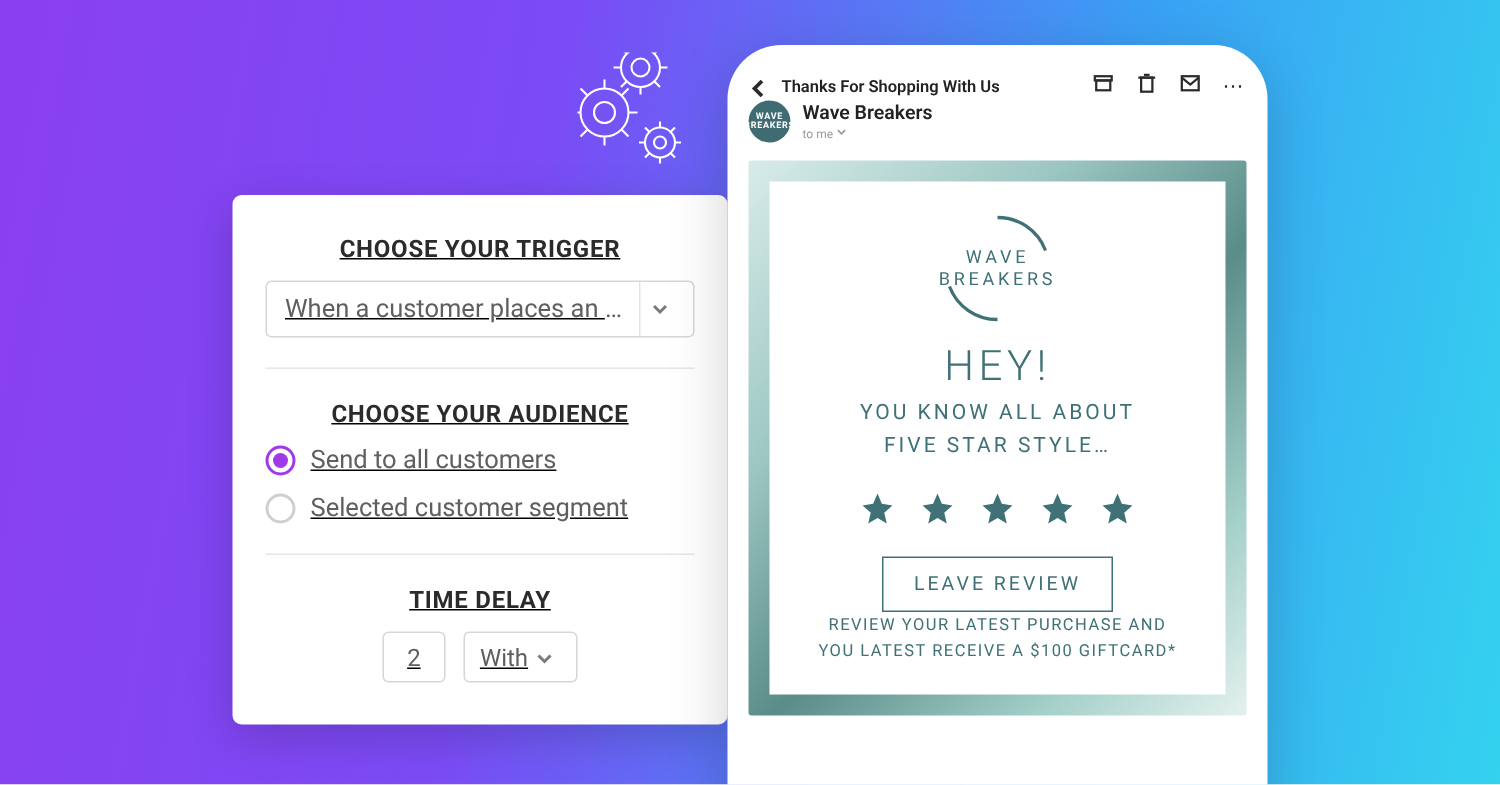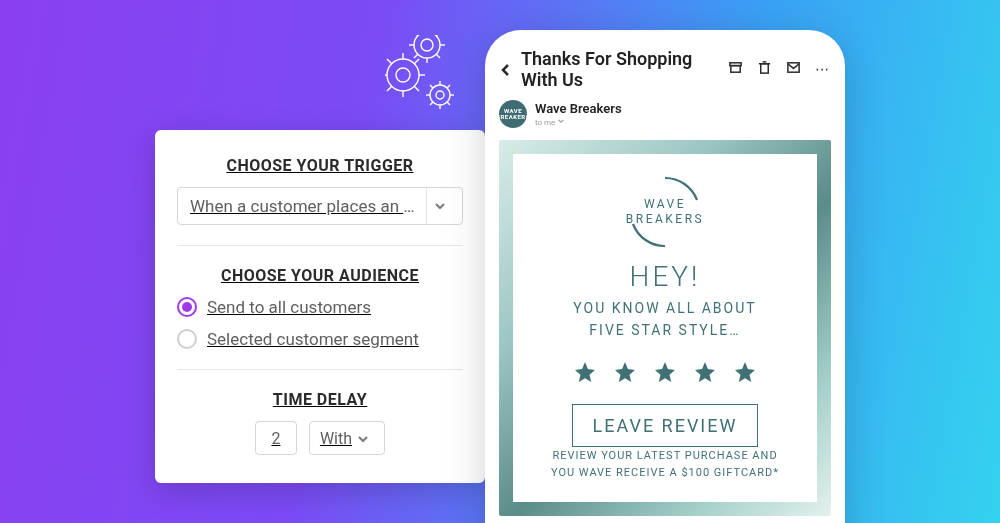--- a/index.html
+++ b/index.html
@@ -44,40 +44,40 @@
 
   
   .phone {
     position:absolute; left:485px; top:30px; width:360px; height:540px; background:#fff;
     border-radius:36px 36px 0 0; box-shadow: 0 10px 40px rgba(0,0,0,.18);
     padding: 18px 14px 0;
   }
   .phone-header { display:flex; align-items:center; gap:8px; }
   .back-chev { width:14px; height:14px; }
   .back-chev svg { stroke:#2b2b2b; stroke-width:2.5; fill:none; }
-  .header-title { font-weight:600; font-size:18px; color:#222; flex:1; }
+  .header-title { font-weight:600; font-size:11px; color:#222; flex:1; }
   .header-icons { display:flex; gap:14px; align-items:center; margin-left:auto; }
   .hicon svg { width:15px; height:15px; stroke:#2b2b2b; fill:none; stroke-width:1.6; }
   .dots { letter-spacing:2px; font-size:14px; color:#2b2b2b; }
-  .brand-row { display:flex; align-items:center; gap:8px; margin-top:10px; }
+  .brand-row { display:flex; align-items:center; gap:8px; }
   .brand-badge { width:28px; height:28px; border-radius:50%; background:#3e6c72; color:#fff; font-size:6px; display:flex; align-items:center; justify-content:center; text-align:center; line-height:1.05; font-weight:700; letter-spacing:.5px; }
   .brand-name { font-weight:600; font-size:13px; color:#222; }
   .brand-sub { font-size:8px; color:#9a9a9a; margin-top:2px; display:flex; align-items:flex-start; gap:3px; }
   .brand-sub svg { width:6px; height:6px; stroke:#9a9a9a; stroke-width:2; fill:none; }
 
   .email-frame { margin-top:12px; background: linear-gradient(135deg,#d8ece9 0%, #9cc6c2 30%, #5a8c88 55%, #a4cfc9 80%, #e3f1ee 100%); padding:14px; border-radius:2px; }
   .email-inner { background:#fff; padding:20px 18px; text-align:center; }
   .logo-circ { width:76px; height:76px; margin:0 auto 10px; position:relative; }
   .logo-circ svg { width:76px; height:76px; }
   .logo-text { position:absolute; inset:0; display:flex; flex-direction:column; align-items:center; justify-content:center; color:#3f7176; font-size:12px; letter-spacing:2.5px; line-height:1.25; font-weight:400; }
   .hey { color:#3f7176; font-size:28px; letter-spacing:3px; font-weight:300; margin-top:4px; }
   .subhead { color:#3f7176; font-size:14px; letter-spacing:2px; line-height:1.6; margin-top:4px; }
   .stars { display:flex; justify-content:center; gap:16px; margin:18px 0 20px; }
   .stars svg { width:24px; height:24px; fill:#3f7176; }
-  .cta { display:inline-block; border:1.5px solid #3f7176; color:#3f7176; padding:10px 20px; font-size:18px; letter-spacing:2px; cursor:pointer; }
+  .cta { display:inline-block; border:1.5px solid #3f7176; color:#3f7176; padding:10px 20px; font-size:13px; letter-spacing:2px; cursor:pointer; }
   .promo { color:#3f7176; font-size:11px; letter-spacing:1px; line-height:1.6; margin-top:0; }
 </style>
 </head>
 <body>
 
 <div class="bg">
 
   <div class="gears">
     <svg viewBox="0 0 100 90">
       <g transform="translate(42,10)">
@@ -230,19 +230,19 @@
           <svg viewBox="0 0 24 24">
               <path d="M12 2l2.9 6.9L22 10l-5.5 4.8L18.2 22 12 18.3 5.8 22l1.7-7.2L2 10l7.1-1.1z"></path>
             </svg>
           <svg viewBox="0 0 24 24">
               <path d="M12 2l2.9 6.9L22 10l-5.5 4.8L18.2 22 12 18.3 5.8 22l1.7-7.2L2 10l7.1-1.1z"></path>
             </svg>
         </div>
         <div class="cta"><span>LEAVE REVIEW</span></div>
         <div class="promo">
           <span>REVIEW YOUR LATEST PURCHASE AND</span><br>
-          <span>YOU WAVE RECEIVE A $100 GIFTCARD*</span>
+          <span>YOU LATEST RECEIVE A $100 GIFTCARD*</span>
         </div>
       </div>
     </div>
   </div>
 
 </div>
 
 </body></html>

